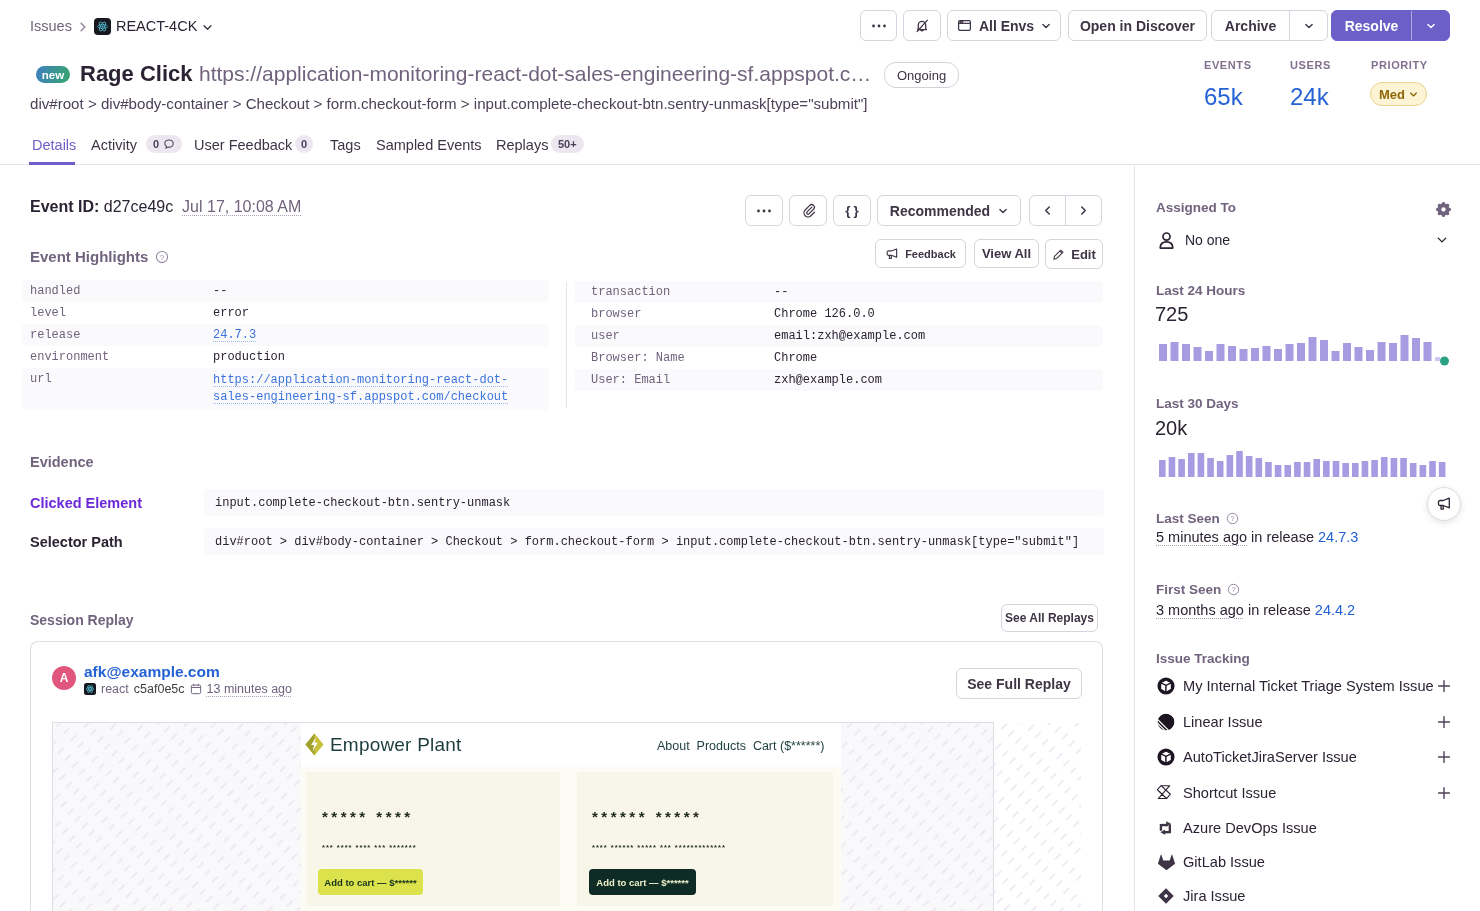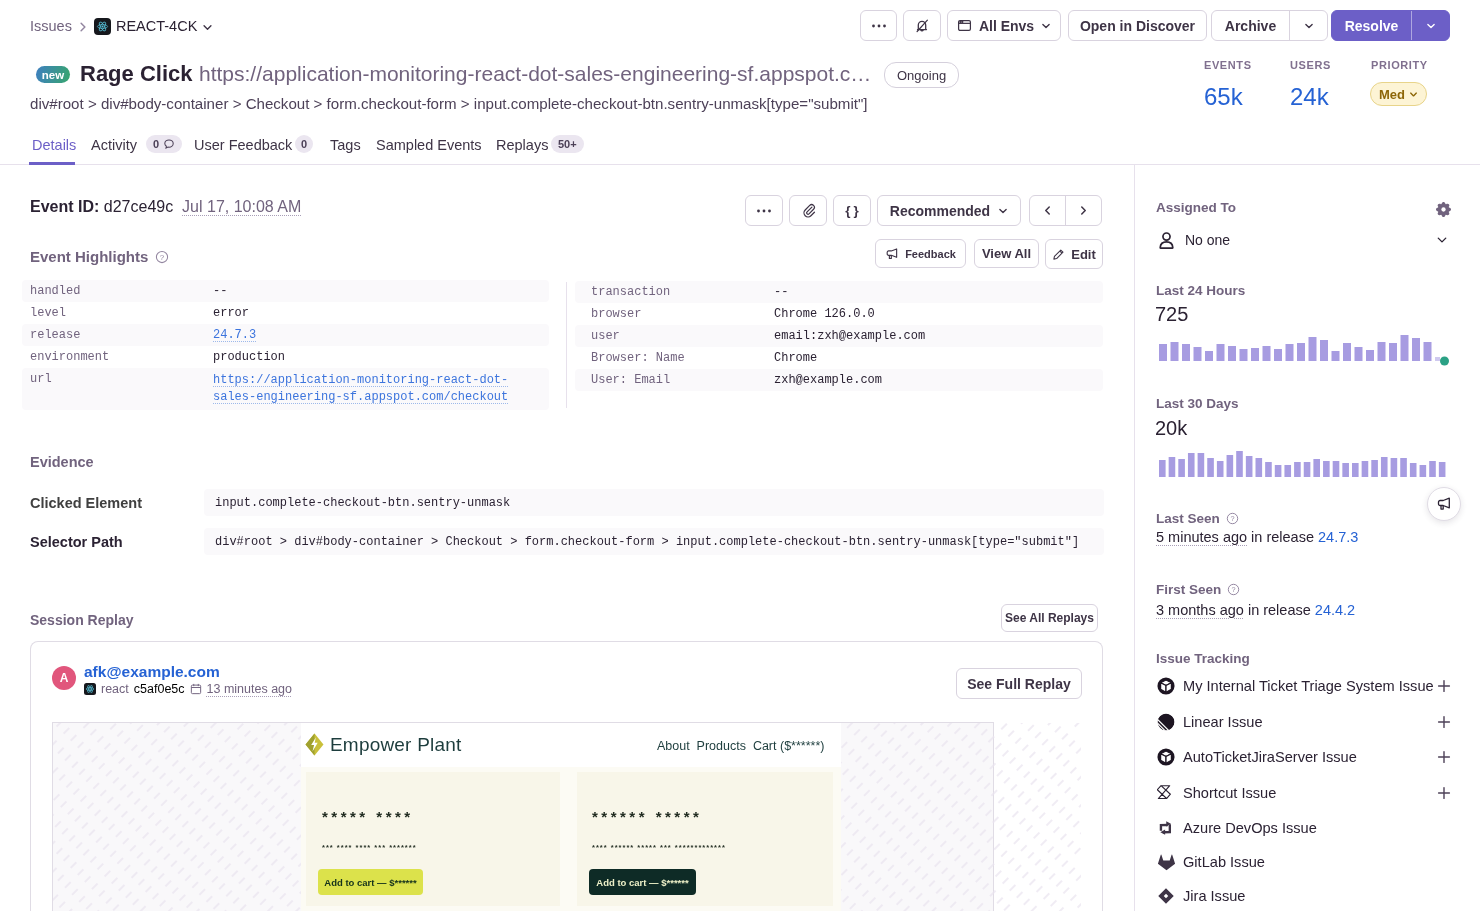--- a/index.html
+++ b/index.html
@@ -194,21 +194,21 @@
 <div class="abs mono" style="left:591px;top:307px;color:#71637e">browser</div>
 <div class="abs mono" style="left:774px;top:307px">Chrome 126.0.0</div>
 <div class="abs mono" style="left:591px;top:329px;color:#71637e">user</div>
 <div class="abs mono" style="left:774px;top:329px">email:zxh@example.com</div>
 <div class="abs mono" style="left:591px;top:351px;color:#71637e">Browser: Name</div>
 <div class="abs mono" style="left:774px;top:351px">Chrome</div>
 <div class="abs mono" style="left:591px;top:373px;color:#71637e">User: Email</div>
 <div class="abs mono" style="left:774px;top:373px">zxh@example.com</div>
 
 <div class="h3" style="left:30px;top:454px;font-size:14.5px">Evidence</div>
-<div class="abs" style="left:30px;top:495px;font-size:14.5px;font-weight:700;color:#404040">Clicked Element</div>
+<div class="abs" style="left:30px;top:495px;font-size:14.5px;font-weight:700;color:#6d28d9">Clicked Element</div>
 <div class="abs" style="left:204px;top:489px;width:900px;height:27px;background:#faf9fb;border-radius:4px"></div>
 <div class="abs mono" style="left:215px;top:496px;color:#2b2233">input.complete-checkout-btn.sentry-unmask</div>
 <div class="abs" style="left:30px;top:534px;font-size:14.5px;font-weight:700;color:#2b2233">Selector Path</div>
 <div class="abs" style="left:204px;top:528px;width:900px;height:27px;background:#faf9fb;border-radius:4px"></div>
 <div class="abs mono" style="left:215px;top:535px;color:#2b2233">div#root &gt; div#body-container &gt; Checkout &gt; form.checkout-form &gt; input.complete-checkout-btn.sentry-unmask[type="submit"]</div>
 
 <div class="h3" style="left:30px;top:612px;font-size:14px">Session Replay</div>
 <div class="btn" style="left:1001px;top:604px;width:97px;height:28px;font-size:12px">See All Replays</div>
 <div class="abs" style="left:30px;top:641px;width:1073px;height:280px;border:1px solid #e0dce5;border-radius:8px 8px 0 0;border-bottom:none"></div>
 <div class="abs" style="left:52px;top:666px;width:24px;height:24px;border-radius:50%;background:#e1567c;color:#fff;font-size:12px;font-weight:700;display:flex;align-items:center;justify-content:center">A</div>
@@ -218,21 +218,21 @@
     <svg width="10" height="10" viewBox="-8 -8 16 16">
         <g stroke="#58c4dc" stroke-width="1" fill="none">
           <ellipse rx="6.3" ry="2.4"></ellipse>
           <ellipse rx="6.3" ry="2.4" transform="rotate(60)"></ellipse>
           <ellipse rx="6.3" ry="2.4" transform="rotate(120)"></ellipse>
         </g>
         <circle r="1.3" fill="#58c4dc"></circle>
       </svg>
   </span>
   <span>react</span>
-  <span style="color:#000000">c5af0e5c</span>
+  <span style="color:#404040">c5af0e5c</span>
   <svg width="12" height="12" viewBox="0 0 16 16" fill="none" stroke="#71637e" stroke-width="1.3">
       <rect x="1.8" y="2.8" width="12.4" height="11.4" rx="1.5"></rect>
       <path d="M1.8 6h12.4M5 1.2v3M11 1.2v3"></path>
     </svg>
   <span class="dotted" style="text-decoration-color:#a99fb8">13 minutes ago</span>
 </div>
 <div class="btn" style="left:956px;top:668px;width:126px;height:31px">See Full Replay</div>
 
 <div class="abs" style="left:52px;top:722px;width:942px;height:189px;border:1px solid #e0dce5;border-bottom:none;background:#f9f8fa">
   <svg class="abs" style="left:0;top:0" width="1028" height="188">

